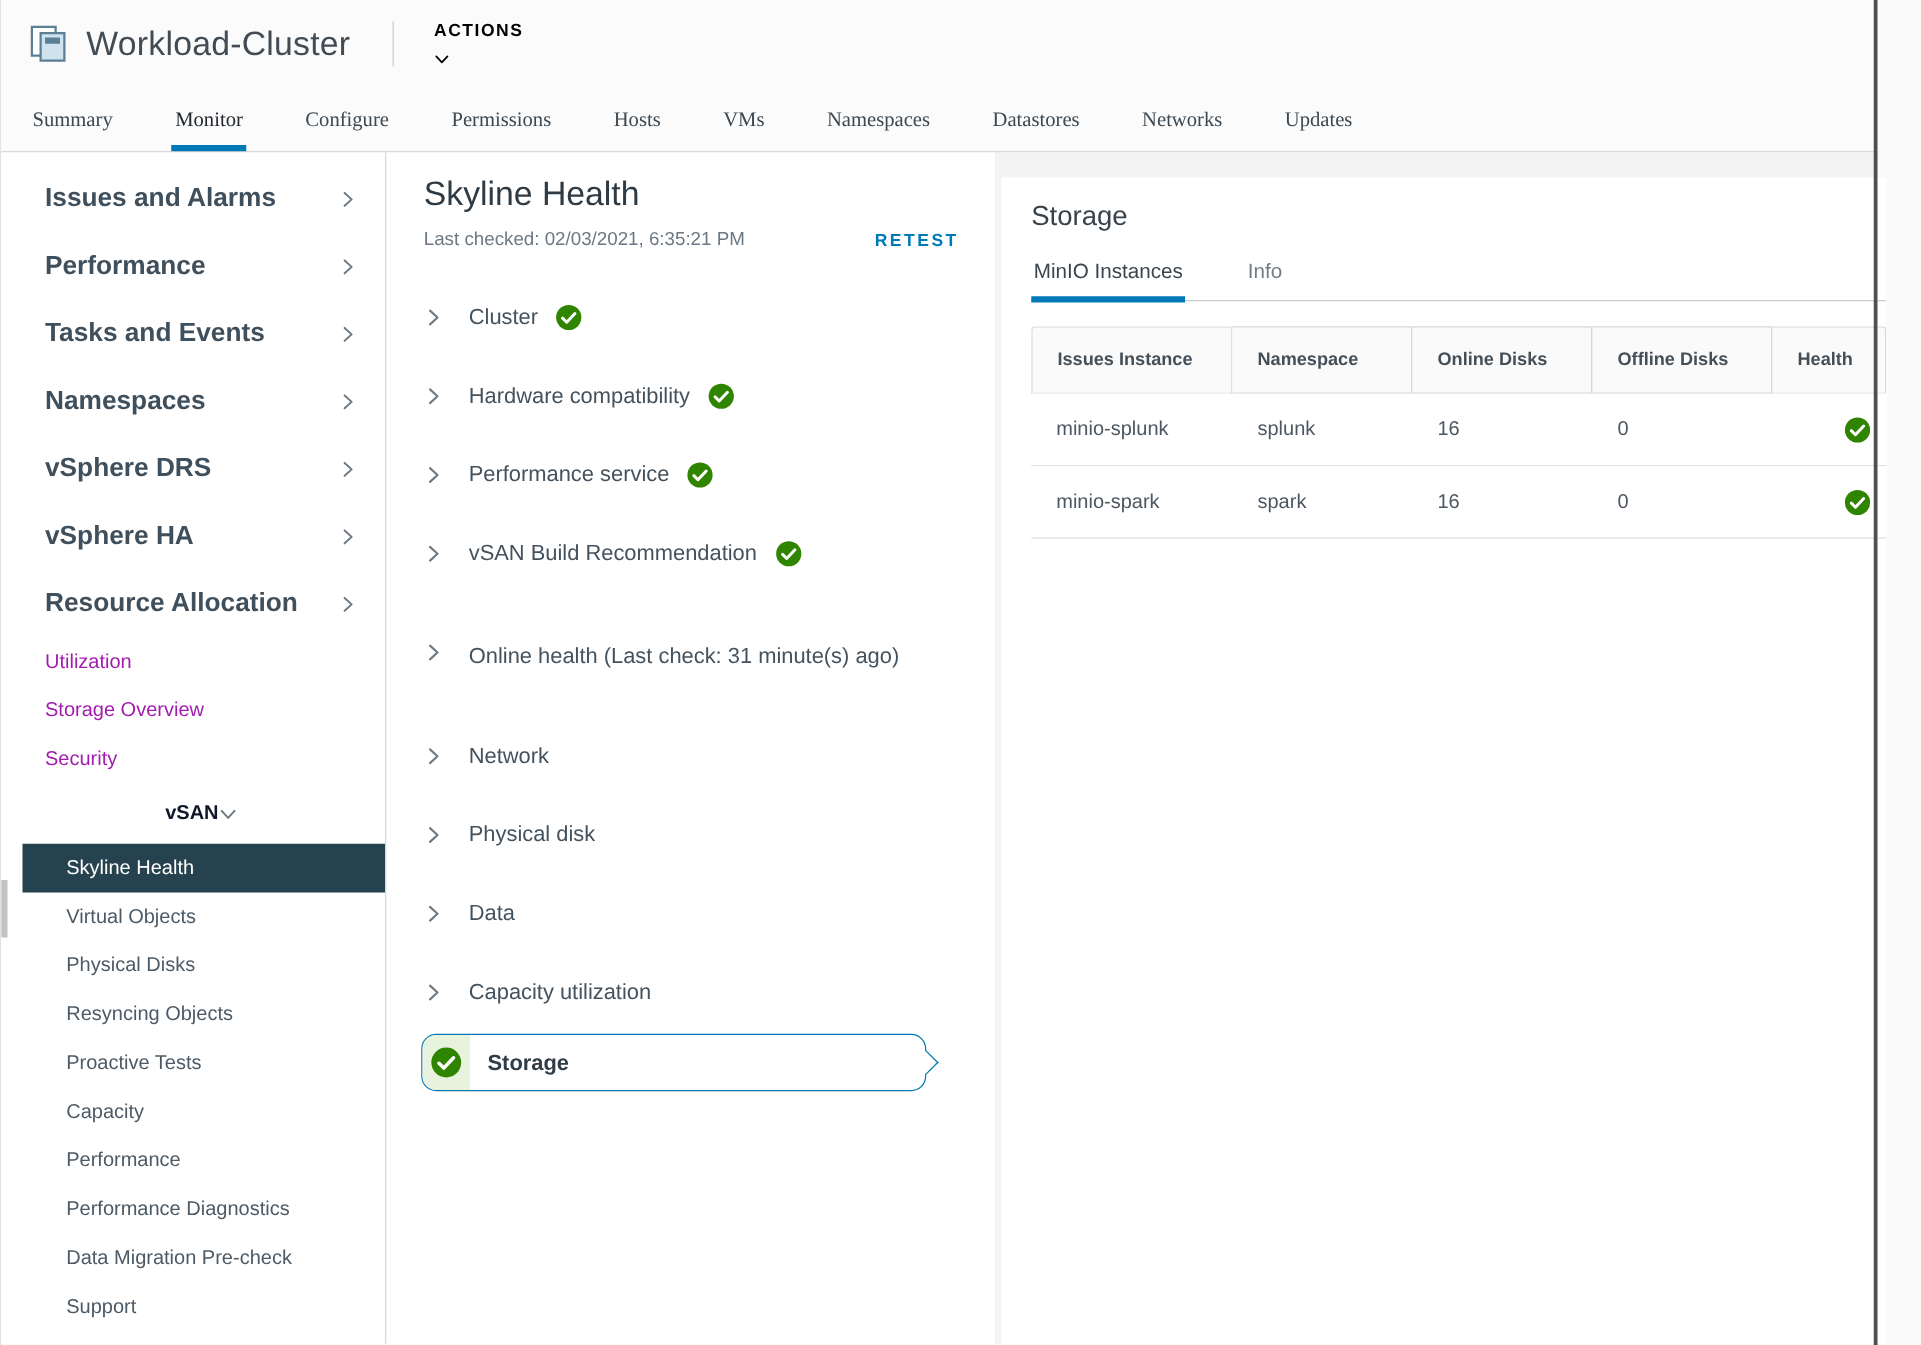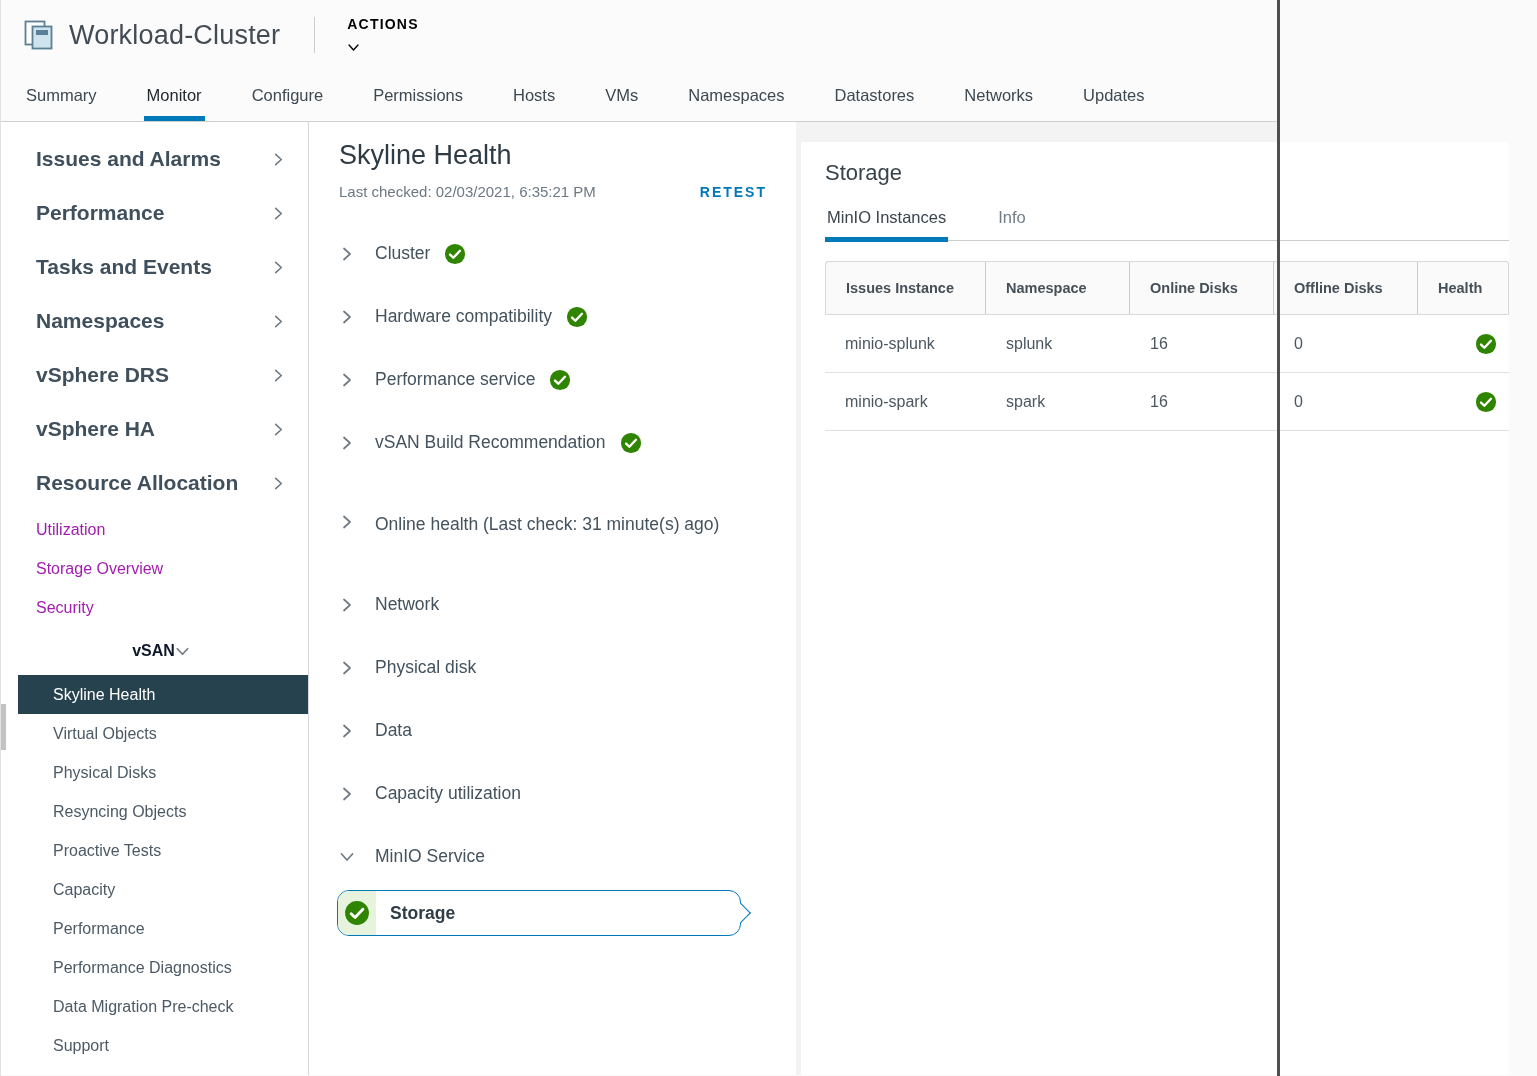--- a/index.html
+++ b/index.html
@@ -2,35 +2,35 @@
 <html><head>
 <meta charset="utf-8">
 <style>
   * { box-sizing: border-box; }
   html,body { margin:0; padding:0; }
   body {
     width:1537px; height:1076px;
     font-family:"Liberation Sans", sans-serif;
     color:#454f58; background:#fafafa; overflow:hidden;
   }
-  .app { position:relative; width:1280px; height:1076px; background:#fafafa; border-left:1px solid #e2e2e2; }
+  .app { position:relative; width:1502px; height:1076px; background:#fafafa; border-left:1px solid #e2e2e2; }
   .app-right-edge { position:absolute; top:0; right:0; width:3px; height:100%; background:#4f4f4f; z-index:50; }
 
   
   .titlebar { height:70px; display:flex; align-items:center; padding-left:22px; background:#fbfbfb; }
   .cluster-ic { width:32px; height:32px; flex:none; }
   .obj-title { font-size:27px; font-weight:400; color:#434c55; margin-left:14px; letter-spacing:0.2px; }
   .vdiv { width:1px; height:36px; background:#ccc; margin:0 32px 0 34px; }
   .actions-btn { display:flex; gap:9px; color:#000000; font-size:14px; font-weight:600;
                  letter-spacing:1.2px; background:none; border:none; cursor:pointer; font-family:inherit; padding:0;flex-direction:column; }
   .actions-btn svg { width:13px; height:13px; }
 
   
   .tabbar { height:52px; display:flex; align-items:stretch; padding-left:22px; border-bottom:1px solid #cfcfcf; background:#fbfbfb; }
-  .tab { display:flex; align-items:center; padding:0 3px; margin-right:44px; font-size:16.5px; color:#3c4852; position:relative; cursor:pointer; }
+  .tab { display:flex; align-items:center; padding:0 3px; margin-right:44px; font-size:16.5px; color:#3c4852; position:relative; cursor:pointer;font-family:Liberation Serif, serif; }
   .tab.active { color:#23292f; font-weight:500; }
   .tab.active::after { content:""; position:absolute; left:0; right:0; bottom:0; height:5px; background:#0079b8; }
 
   
   .content { display:flex; height:953px; background:#f3f3f3; position:relative; }
 
   
   .sidebar { width:308px; flex:none; background:#fff; border-right:1px solid #d8d8d8; padding-top:10px; position:relative; }
   .nav-section { height:54px; display:flex; align-items:center; justify-content:space-between;
                  padding:0 22px 0 35px; font-weight:600; font-size:21px; color:#3f4f5c; cursor:pointer;gap:19px; }
@@ -276,26 +276,20 @@
           <svg class="chev">
               <use href="#i-chev-r"></use>
             </svg>
           <span class="hlabel">Data</span>
         </div>
         <div class="hitem">
           <svg class="chev">
               <use href="#i-chev-r"></use>
             </svg>
           <span class="hlabel">Capacity utilization</span>
-        </div>
-        <div class="hitem">
-          <svg class="chev">
-              <use href="#i-chev-d"></use>
-            </svg>
-          <span class="hlabel">MinIO Service</span>
         </div>
 
         <div class="storage-card">
           <span class="card-strip">
             <svg class="chk">
                 <use href="#i-check"></use>
               </svg>
           </span>
           <span class="card-label">Storage</span>
           <span class="card-pointer"></span>

